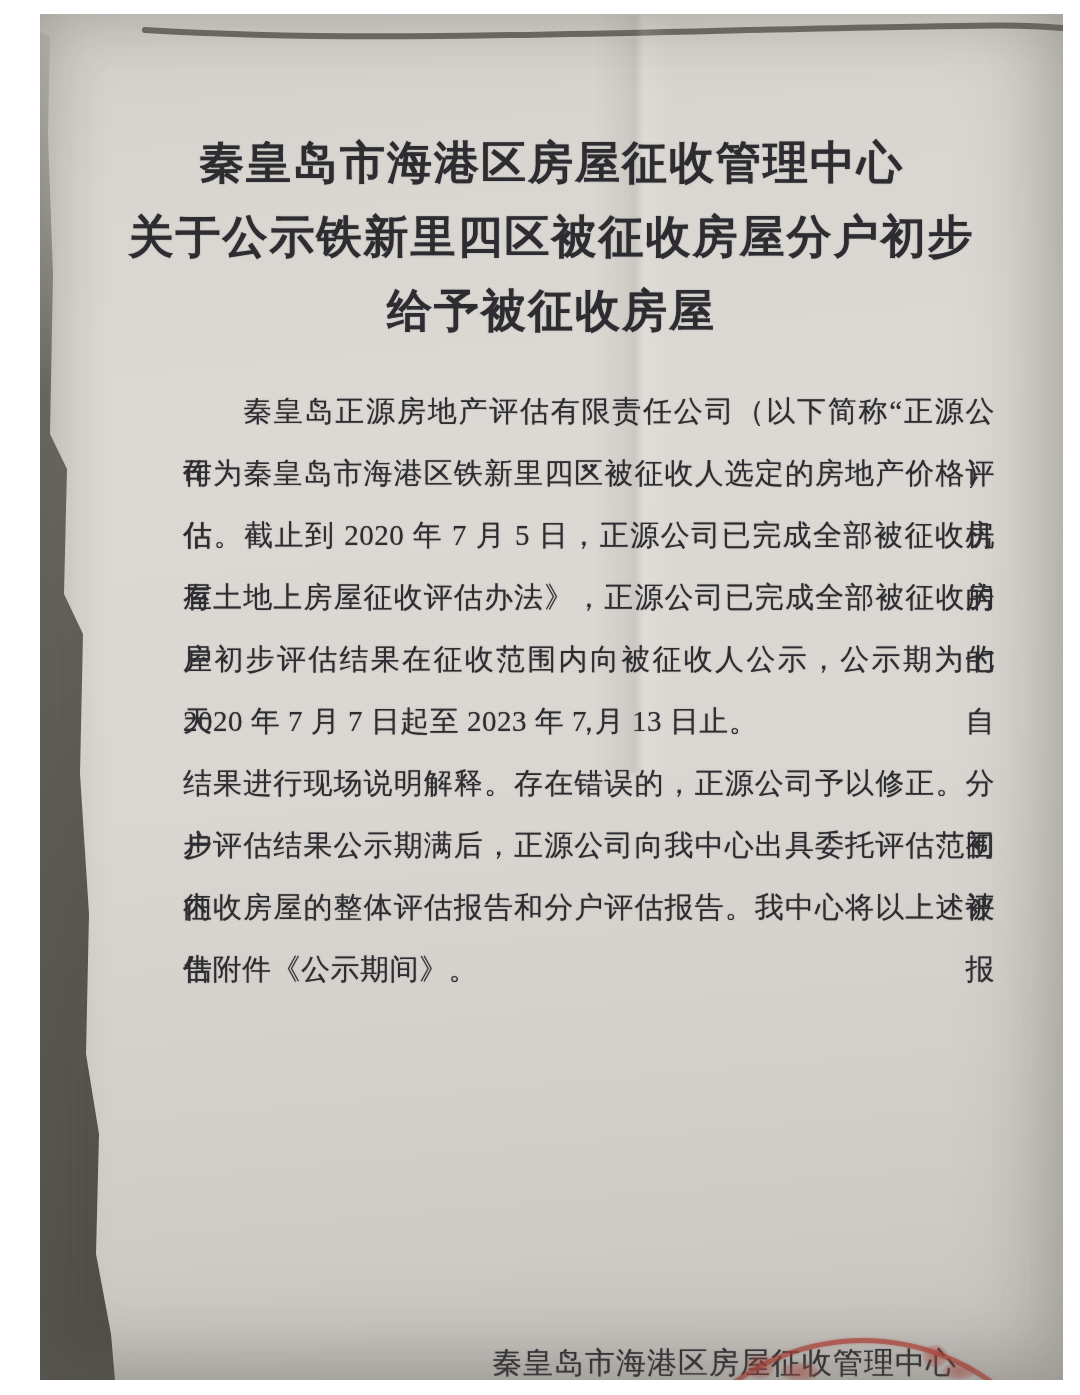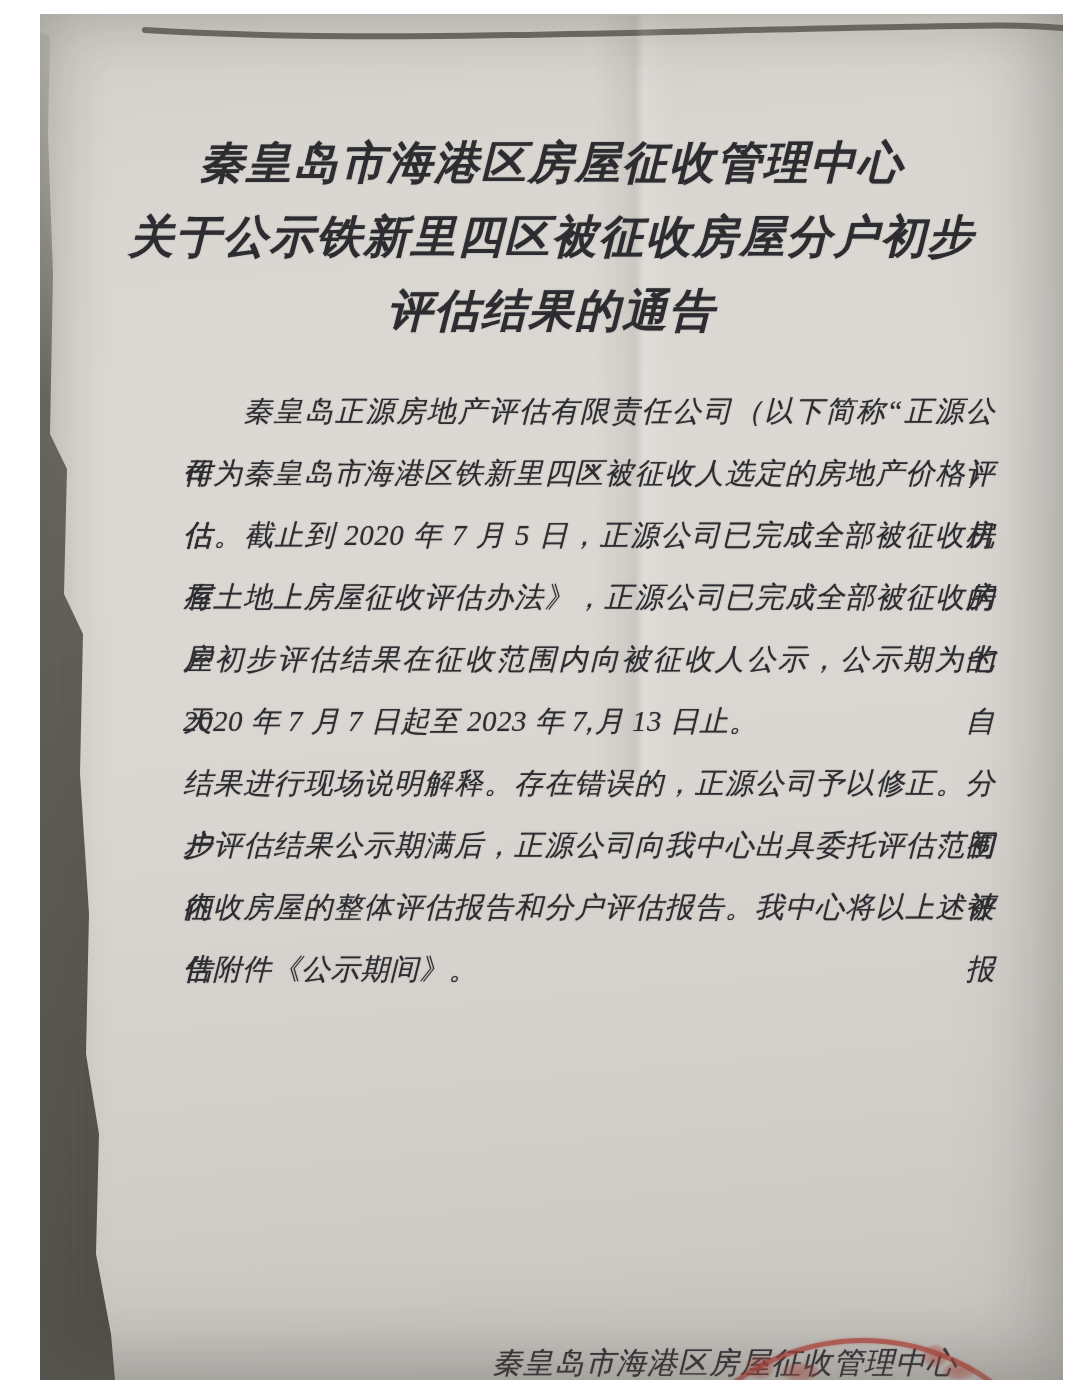--- a/index.html
+++ b/index.html
@@ -29,21 +29,20 @@
   .crease{
     position:absolute;left:555px;top:0;width:80px;height:760px;
     background:linear-gradient(90deg,transparent 0%,rgba(110,108,100,.10) 42%,rgba(90,88,82,.14) 50%,rgba(255,255,255,.14) 60%,transparent 100%);
     filter:blur(2px);
     pointer-events:none;
   }
   .doc{
     position:absolute;inset:0;
     color:#2d2c31;
     text-shadow:0 0 1.2px rgba(45,44,50,.55);
-    font-style:italic;
   }
   .title{
     position:absolute;left:0;top:112px;width:100%;
     text-align:center;font-weight:700;
     font-size:45px;line-height:74px;letter-spacing:2px;
   }
   .body-text{
     position:absolute;left:110px;top:366px;width:845px;
     font-size:29px;
   }
@@ -86,21 +85,21 @@
     <path d="M105 16 C 300 28, 520 20, 760 15 S 980 11, 1023 14" fill="none" stroke="#55534a" stroke-width="6" stroke-linecap="round" opacity="0.82"></path>
   </svg>
 
   <div class="crease"></div>
 
   <div class="doc">
 
     <div class="title">
       <div>秦皇岛市海港区房屋征收管理中心</div>
       <div>关于公示铁新里四区被征收房屋分户初步</div>
-      <div>评估结果的通告</div>
+      <div>给予被征收房屋</div>
     </div>
 
     <div class="body-text">
 
       <div class="line justified indent">秦皇岛正源房地产评估有限责任公司（以下简称“正源公司”）</div>
       <div class="line justified">作为秦皇岛市海港区铁新里四区被征收人选定的房地产价格评估机</div>
       <div class="line justified">估。截止到 2020 年 7 月 5 日，正源公司已完成全部被征收房屋的</div>
       <div class="line justified">有土地上房屋征收评估办法》，正源公司已完成全部被征收房屋的</div>
       <div class="line justified">户初步评估结果在征收范围内向被征收人公示，公示期为七天，自</div>
       <div class="line last">2020 年 7 月 7 日起至 2023 年 7 月 13 日止。</div>

